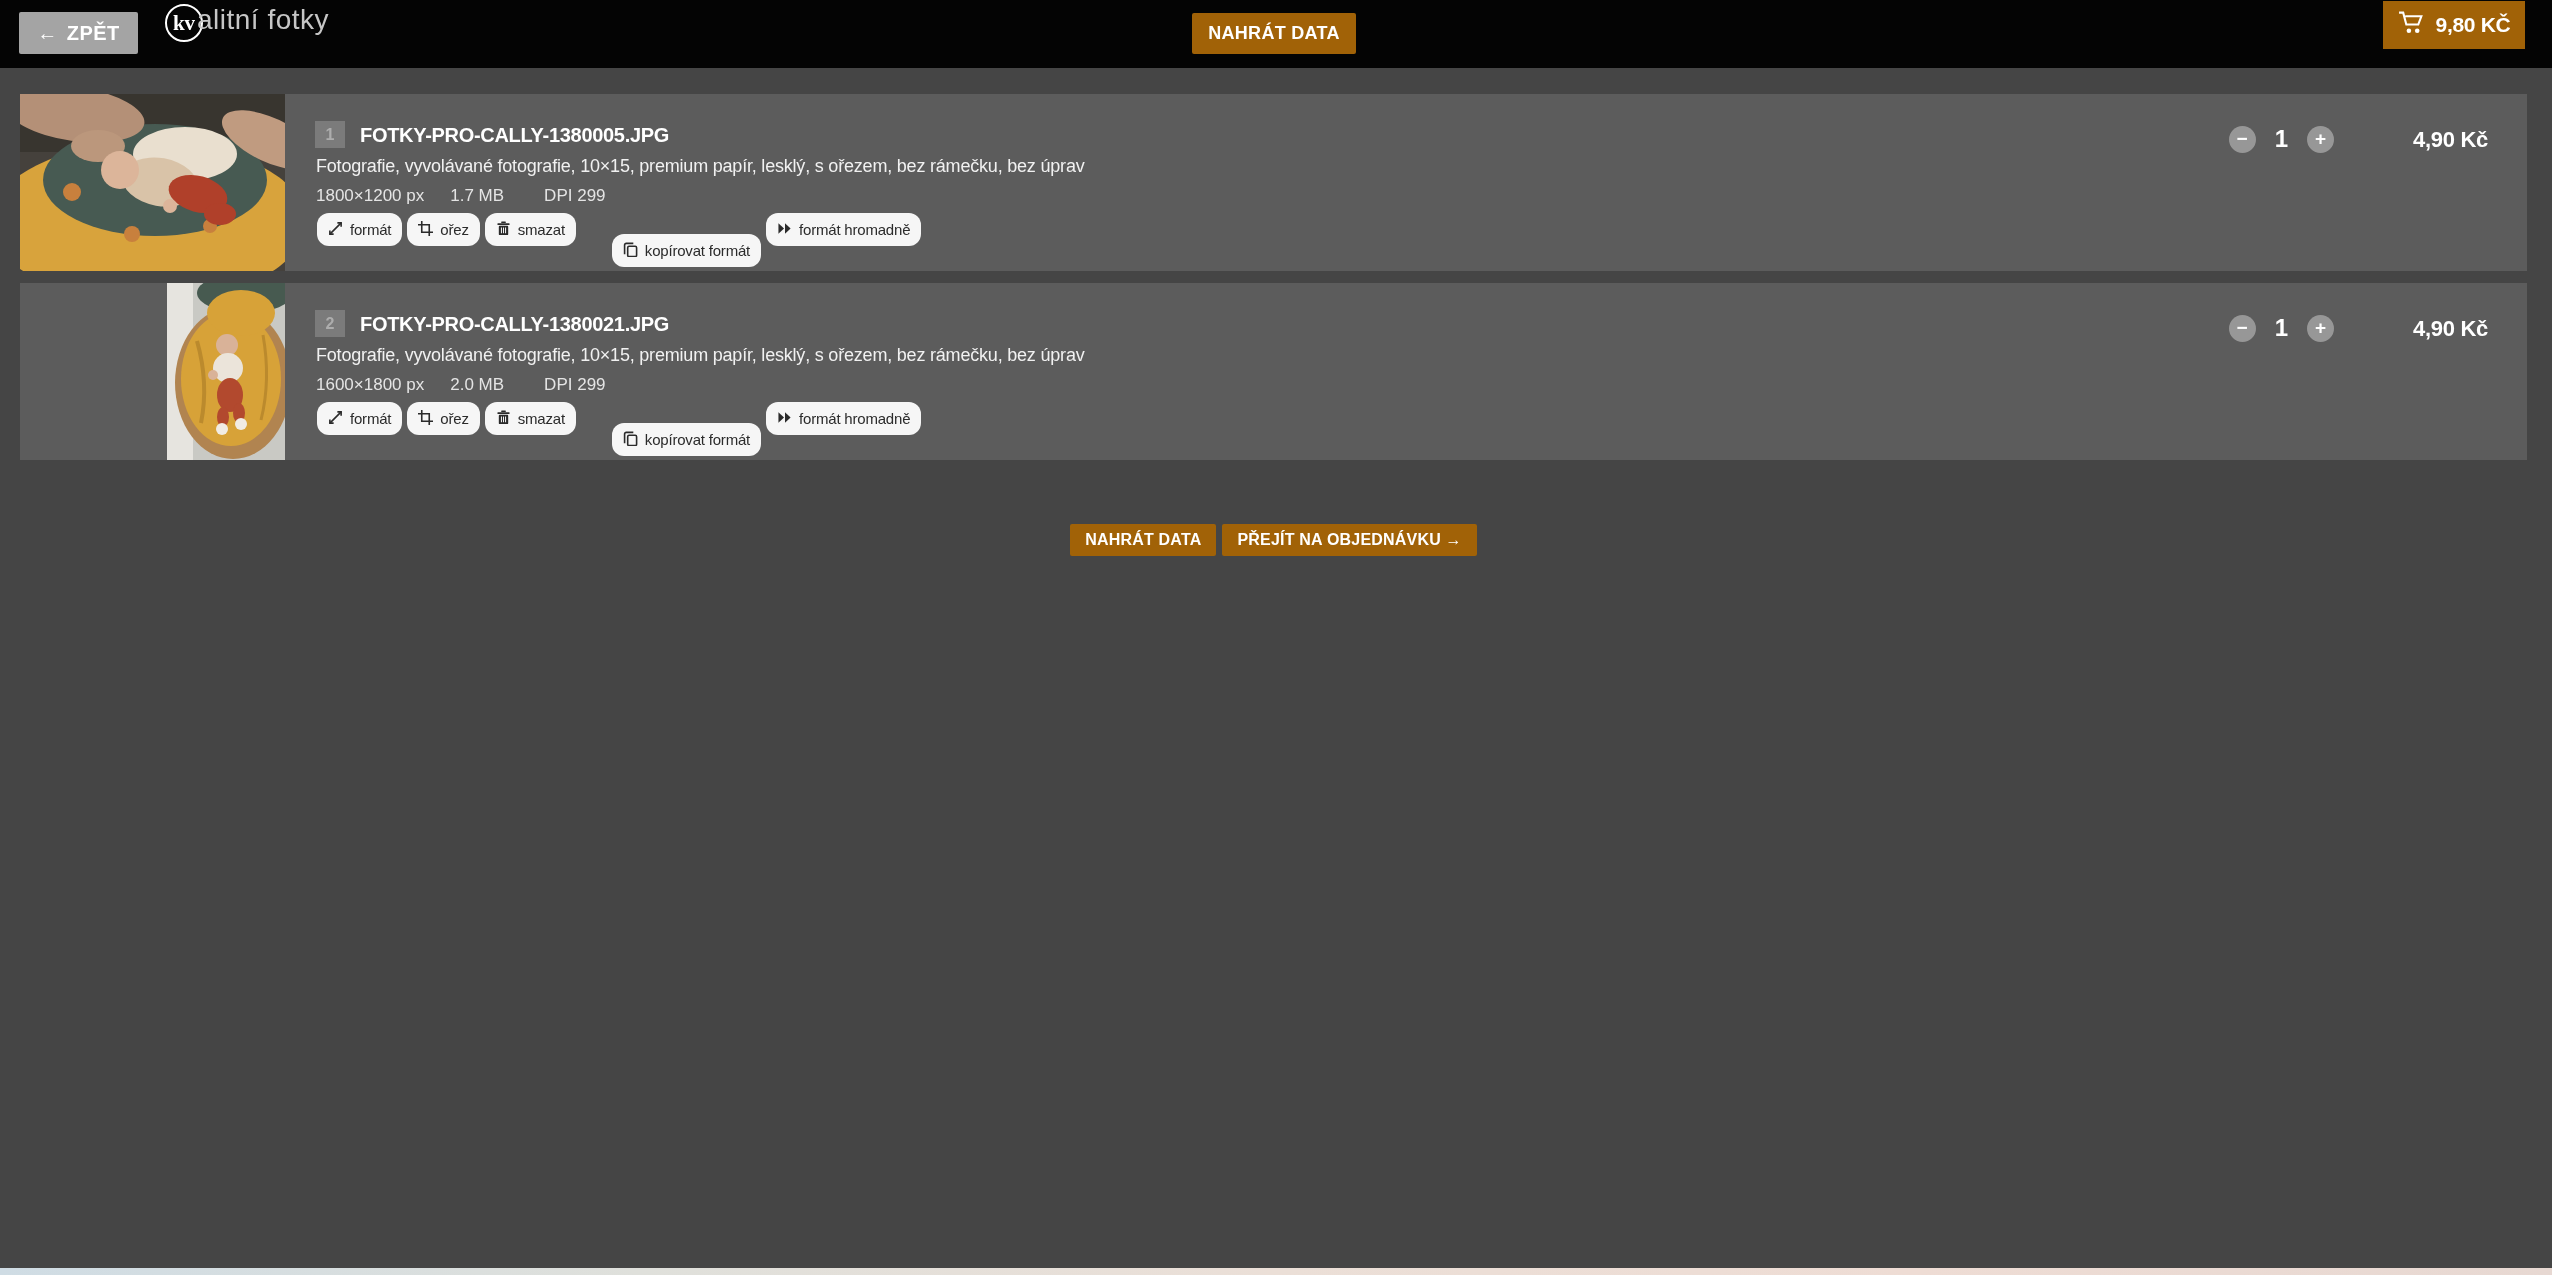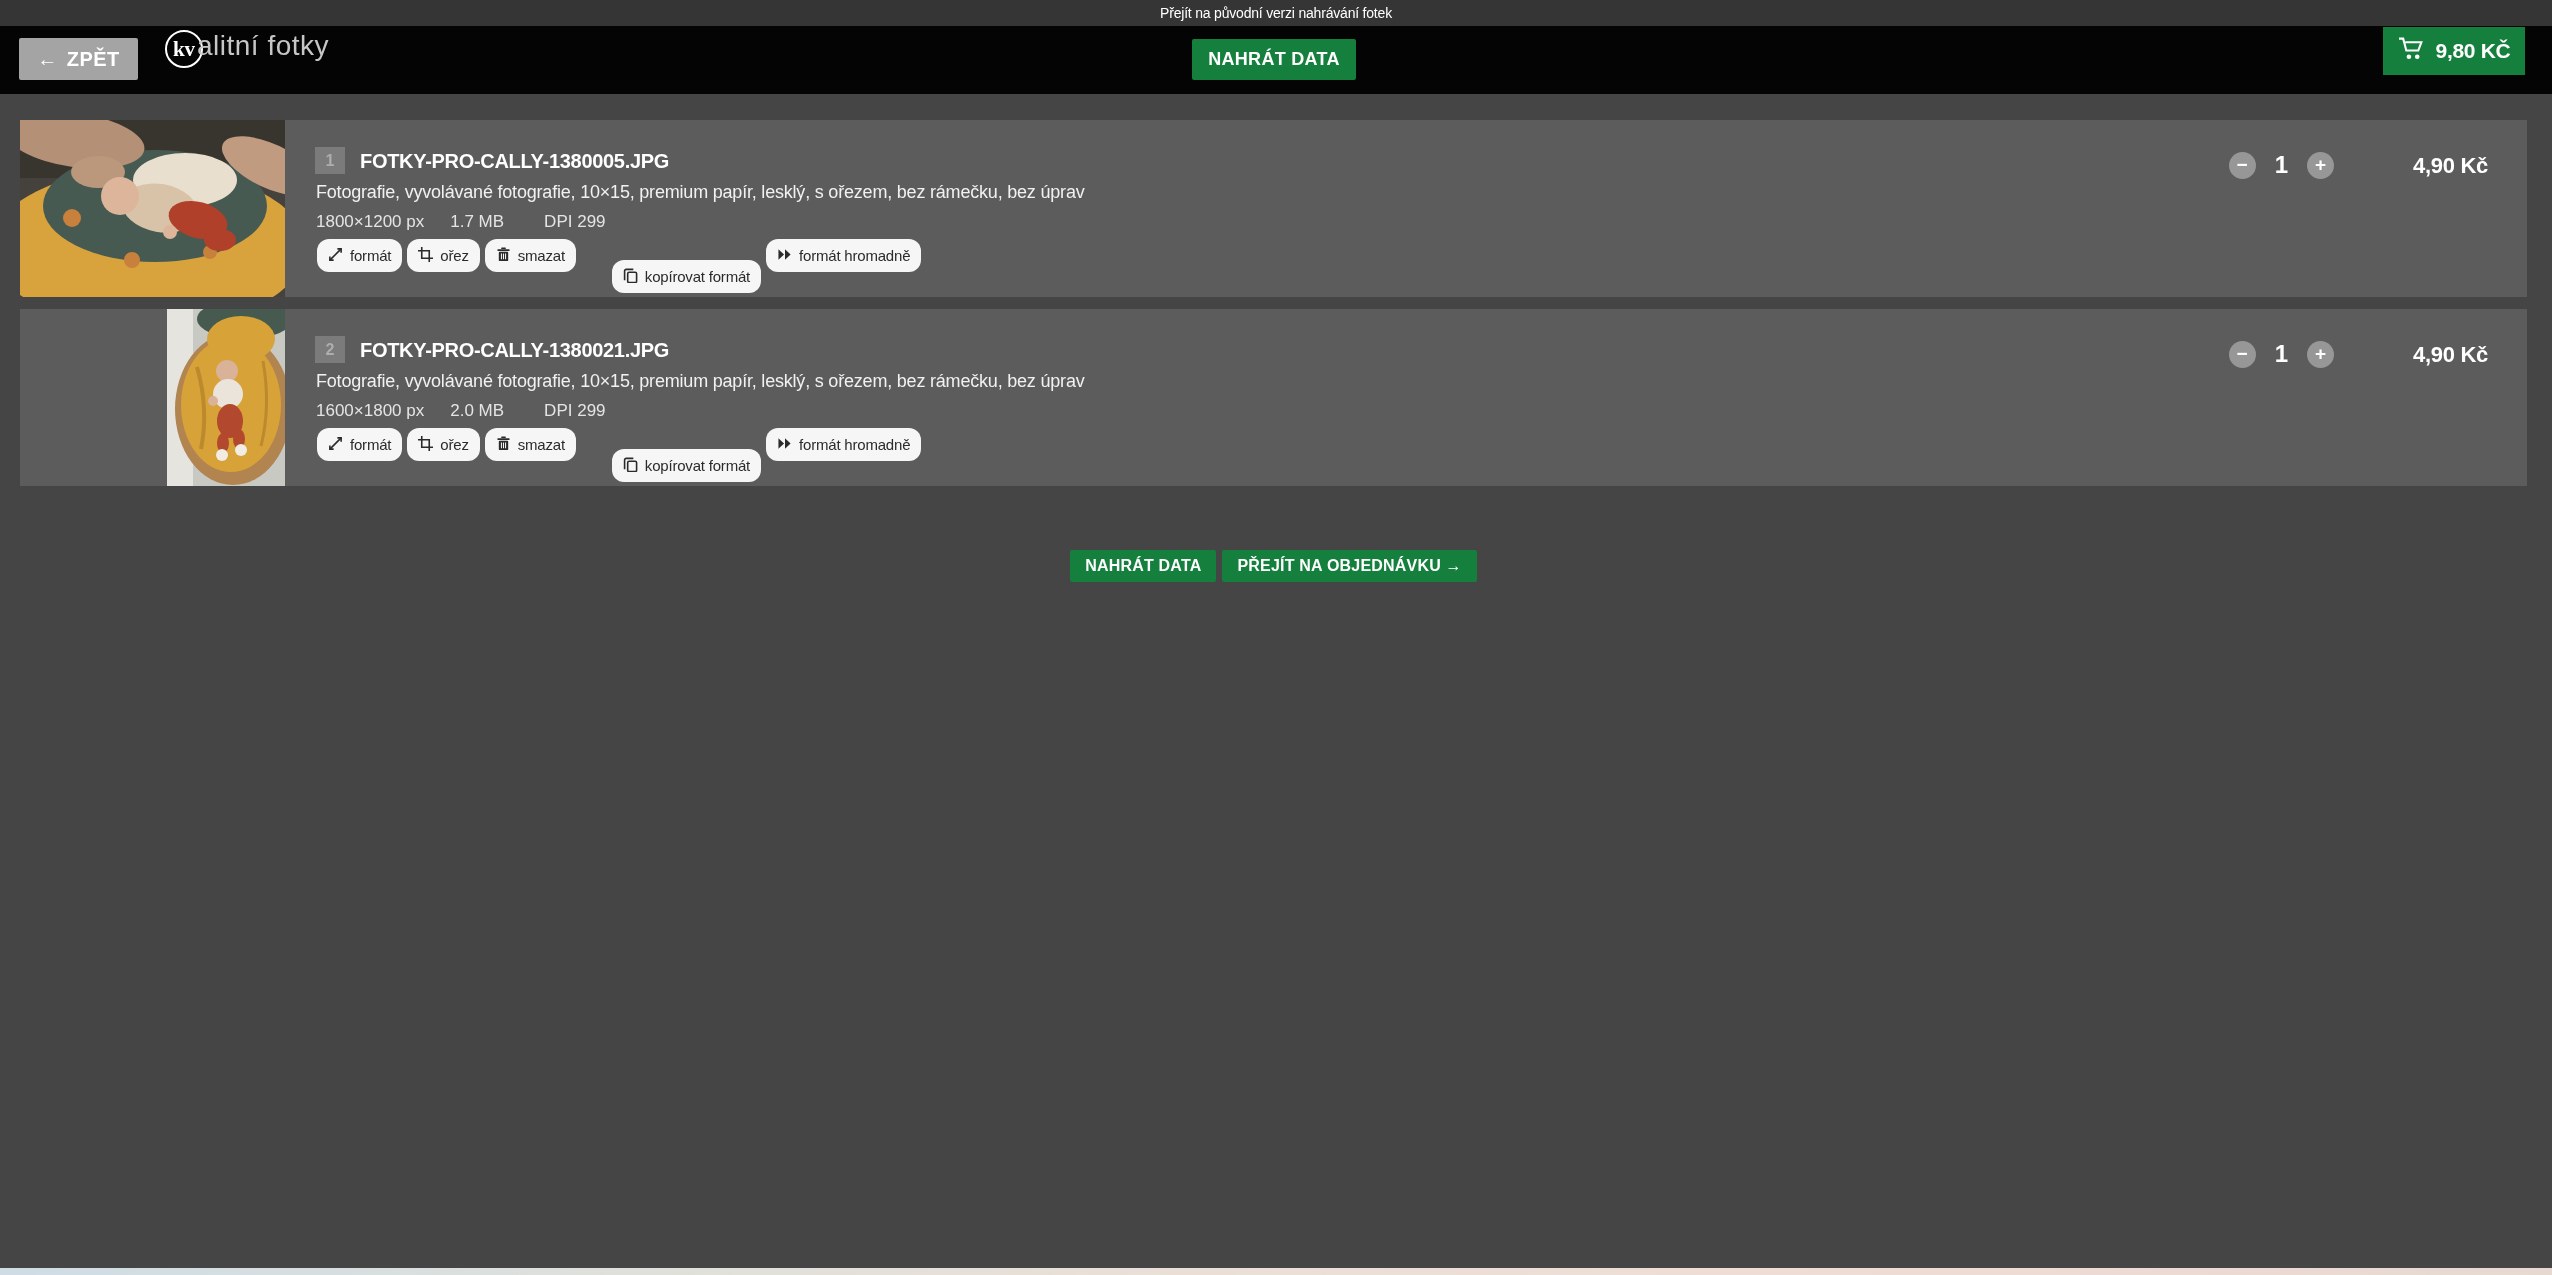--- a/index.html
+++ b/index.html
@@ -49,33 +49,30 @@
     font-weight:bold; font-size:19px; line-height:1; display:flex; align-items:center; justify-content:center;
     cursor:pointer; font-family:inherit; padding-bottom:2px; }
   .qval { color:#ffffff; font-weight:bold; font-size:24px; }
   .price { position:absolute; right:39px; top:33px; color:#ffffff; font-weight:bold; font-size:22px; letter-spacing:-0.3px; }
 
   
   .actions { margin-top:64px; display:flex; justify-content:center; gap:6px; }
   .abtn { height:32px; border:none; border-radius:2px; color:#ffffff; font-weight:bold; font-size:16px;
     letter-spacing:0.2px; padding:0 15px; cursor:pointer; font-family:inherit; display:flex; align-items:center; }
 
-  .blue { background:#15803d; }
+  .blue { background:#a16207; }
 
   .bottom-strip { position:absolute; left:0; bottom:0; width:2552px; height:7px;
     background:linear-gradient(90deg,#cfdce4 0%,#dfe0db 25%,#ebdfd7 50%,#eedcd4 75%,#e7d8d2 100%); }
 </style>
 </head>
 <body>
 
 <div id="app">
 
-  <div class="banner">
-    <a href="#">Přejít na původní verzi nahrávání fotek</a>
-  </div>
 
   <div class="header">
     <button class="back-btn">
       <span>←</span>
       <span>ZPĚT</span>
     </button>
     <div class="logo">
       <span class="logo-circle">
         <span>kv</span>
       </span>

